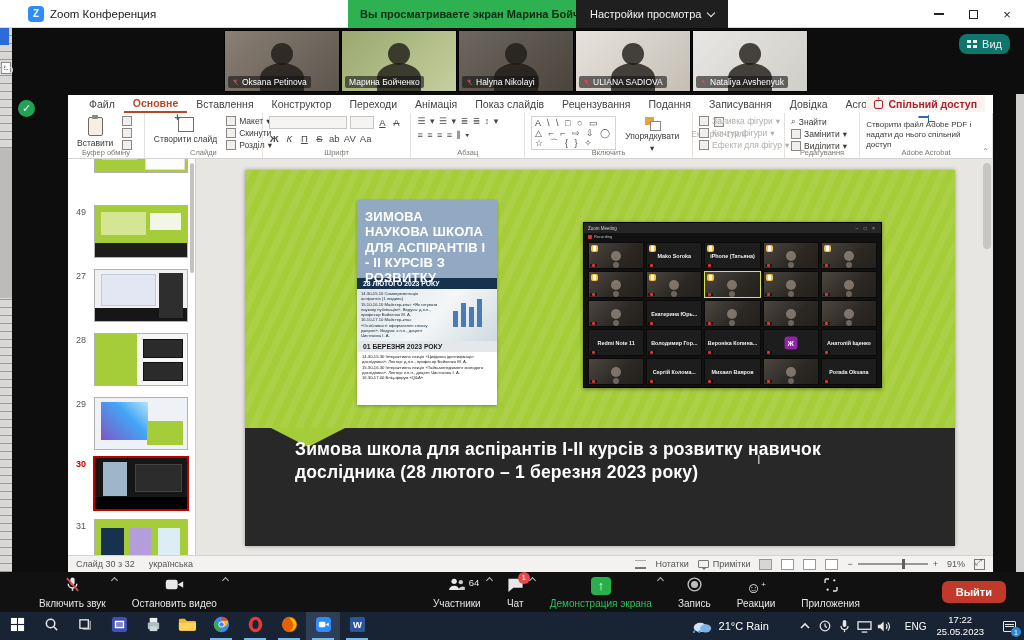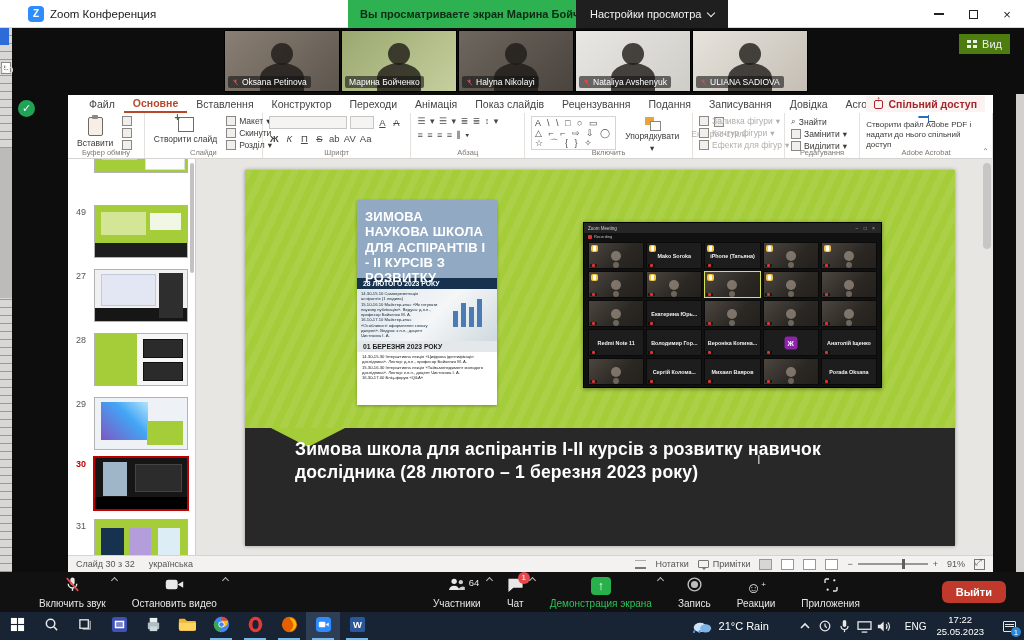--- a/index.html
+++ b/index.html
@@ -33,21 +33,21 @@
   .vtile{width:116px;height:62px;position:relative;border:1px solid #000;overflow:hidden}
   .vtile .silh-head{position:absolute;left:50%;top:12px;width:22px;height:22px;margin-left:-11px;border-radius:50%;background:rgba(30,26,22,.8)}
   .vtile .silh-body{position:absolute;left:50%;top:32px;width:44px;height:30px;margin-left:-22px;border-radius:50% 50% 0 0;background:rgba(30,26,22,.8)}
   .vbg0{background:linear-gradient(135deg,#8a7f74,#5d564e)}
   .vbg1{background:linear-gradient(135deg,#9aa86f,#c6cf9e)}
   .vbg2{background:linear-gradient(135deg,#6e675f,#4a443e)}
   .vbg3{background:linear-gradient(135deg,#e7e3dc,#c4beb4)}
   .vbg4{background:linear-gradient(135deg,#e9e7e3,#cfcdc8)}
   .vname{position:absolute;left:3px;bottom:3px;display:flex;align-items:center;gap:3px;background:rgba(20,20,20,.6);color:#fff;font-size:8.5px;padding:1px 4px;border-radius:2px;white-space:nowrap}
   .mic-muted-dot{width:7px;height:9px;display:inline-block}
-  #view-button{right:14px;top:6px;height:20px;background:#4d7c0f;border-radius:0;color:#eee;font-size:11px;display:flex;align-items:center;gap:5px;padding:0 8px}
+  #view-button{right:14px;top:6px;height:20px;background:#0f766e;border-radius:8px;color:#eee;font-size:11px;display:flex;align-items:center;gap:5px;padding:0 8px}
   .grid-glyph{width:10px;height:8px;background:
     linear-gradient(#eee,#eee) 0 0/4px 3px no-repeat,
     linear-gradient(#eee,#eee) 6px 0/4px 3px no-repeat,
     linear-gradient(#eee,#eee) 0 5px/4px 3px no-repeat,
     linear-gradient(#eee,#eee) 6px 5px/4px 3px no-repeat}
   #shield-badge{left:18px;top:72px;width:17px;height:17px;border-radius:50%;background:#21a356;color:#fff;font-size:11px;display:flex;align-items:center;justify-content:center}
   #rec-indicator{left:138px;top:74px;display:flex;align-items:center;gap:5px;color:#ddd;font-size:10px}
   .rec-dot{width:11px;height:11px;border-radius:50%;background:#e5484d;box-shadow:0 0 4px #e5484d}
 
   
@@ -260,40 +260,40 @@
           <span class="silh-head"></span>
           <span class="silh-body"></span>
           <span class="vname">
             <svg class="mic-muted-dot" viewBox="0 0 24 24">
               <rect x="9" y="2" width="6" height="11" rx="3" fill="#e5484d"></rect>
               <line x1="4" y1="3" x2="20" y2="21" stroke="#e5484d" stroke-width="3"></line>
             </svg>
             <span>Halyna Nikolayi</span>
           </span>
         </div>
+        <div class="vtile vbg3">
+          <span class="silh-head"></span>
+          <span class="silh-body"></span>
+          <span class="vname">
+            <svg class="mic-muted-dot" viewBox="0 0 24 24">
+              <rect x="9" y="2" width="6" height="11" rx="3" fill="#e5484d"></rect>
+              <line x1="4" y1="3" x2="20" y2="21" stroke="#e5484d" stroke-width="3"></line>
+            </svg>
+            <span>ULIANA SADIOVA</span>
+          </span>
+        </div>
         <div class="vtile vbg4">
           <span class="silh-head"></span>
           <span class="silh-body"></span>
           <span class="vname">
             <svg class="mic-muted-dot" viewBox="0 0 24 24">
               <rect x="9" y="2" width="6" height="11" rx="3" fill="#e5484d"></rect>
               <line x1="4" y1="3" x2="20" y2="21" stroke="#e5484d" stroke-width="3"></line>
             </svg>
             <span>Nataliya Avshenyuk</span>
-          </span>
-        </div>
-        <div class="vtile vbg3">
-          <span class="silh-head"></span>
-          <span class="silh-body"></span>
-          <span class="vname">
-            <svg class="mic-muted-dot" viewBox="0 0 24 24">
-              <rect x="9" y="2" width="6" height="11" rx="3" fill="#e5484d"></rect>
-              <line x1="4" y1="3" x2="20" y2="21" stroke="#e5484d" stroke-width="3"></line>
-            </svg>
-            <span>ULIANA SADIOVA</span>
           </span>
         </div>
       </div>
 
     <div id="view-button" class="abs">
       <span class="grid-glyph"></span>
       <span>Вид</span>
     </div>
 
     <div id="shield-badge" class="abs">✓</div>

